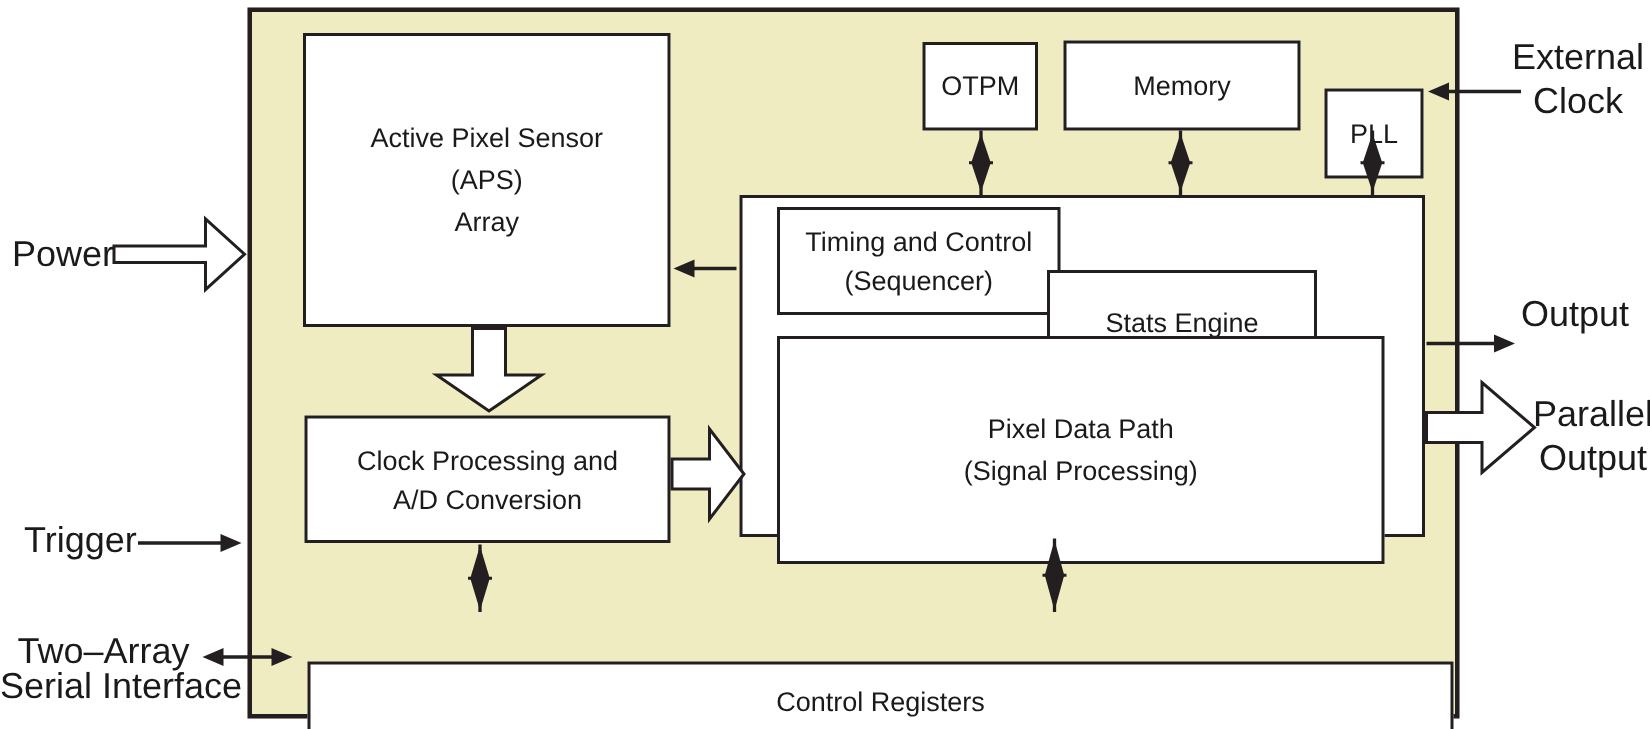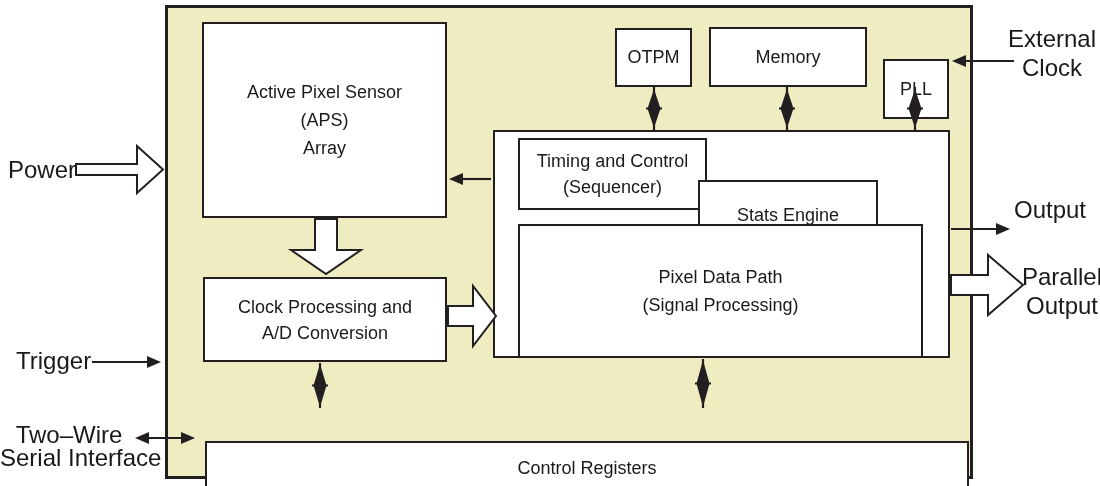--- a/index.html
+++ b/index.html
@@ -52,21 +52,21 @@
     <div>
       <div>Timing and Control</div>
       <div>(Sequencer)</div>
     </div>
   </div>
 
   <div class="box" style="left:698px;top:140px;width:180px;height:70px;margin-top:40px;">
     <div>Stats Engine</div>
   </div>
 
-  <div class="box" style="left:518px;top:224px;width:405px;height:134px;line-height:28px;">
+  <div class="box" style="left:518px;top:224px;width:405px;height:152px;line-height:28px;">
     <div>
       <div>Pixel Data Path</div>
       <div>(Signal Processing)</div>
     </div>
   </div>
 
   <div class="box" style="left:203px;top:277px;width:244px;height:85px;line-height:26px;">
     <div>
       <div>Clock Processing and</div>
       <div>A/D Conversion</div>
@@ -150,21 +150,21 @@
       <polygon class="hd" points="703,360 709.5,383.5 703,407 696.5,383.5"></polygon>
       <path class="tick" d="M695,383.5 H711"></path>
     </g>
   </svg>
 
   <div class="xlabel" style="left:8px;top:159px;">Power</div>
 
   <div class="xlabel" style="left:16px;top:350px;">Trigger</div>
 
   <div class="xlabel center" style="left:0px;top:423px;width:138px;line-height:23px;">
-    <div>Two–Wire</div>
+    <div>Two–Array</div>
     <div>Serial Interface</div>
   </div>
 
   <div class="xlabel center" style="left:1008px;top:24px;width:88px;line-height:29px;">
     <div>External</div>
     <div>Clock</div>
   </div>
 
   <div class="xlabel center" style="left:1010px;top:195px;width:80px;line-height:29px;">
     <div>Output</div>

